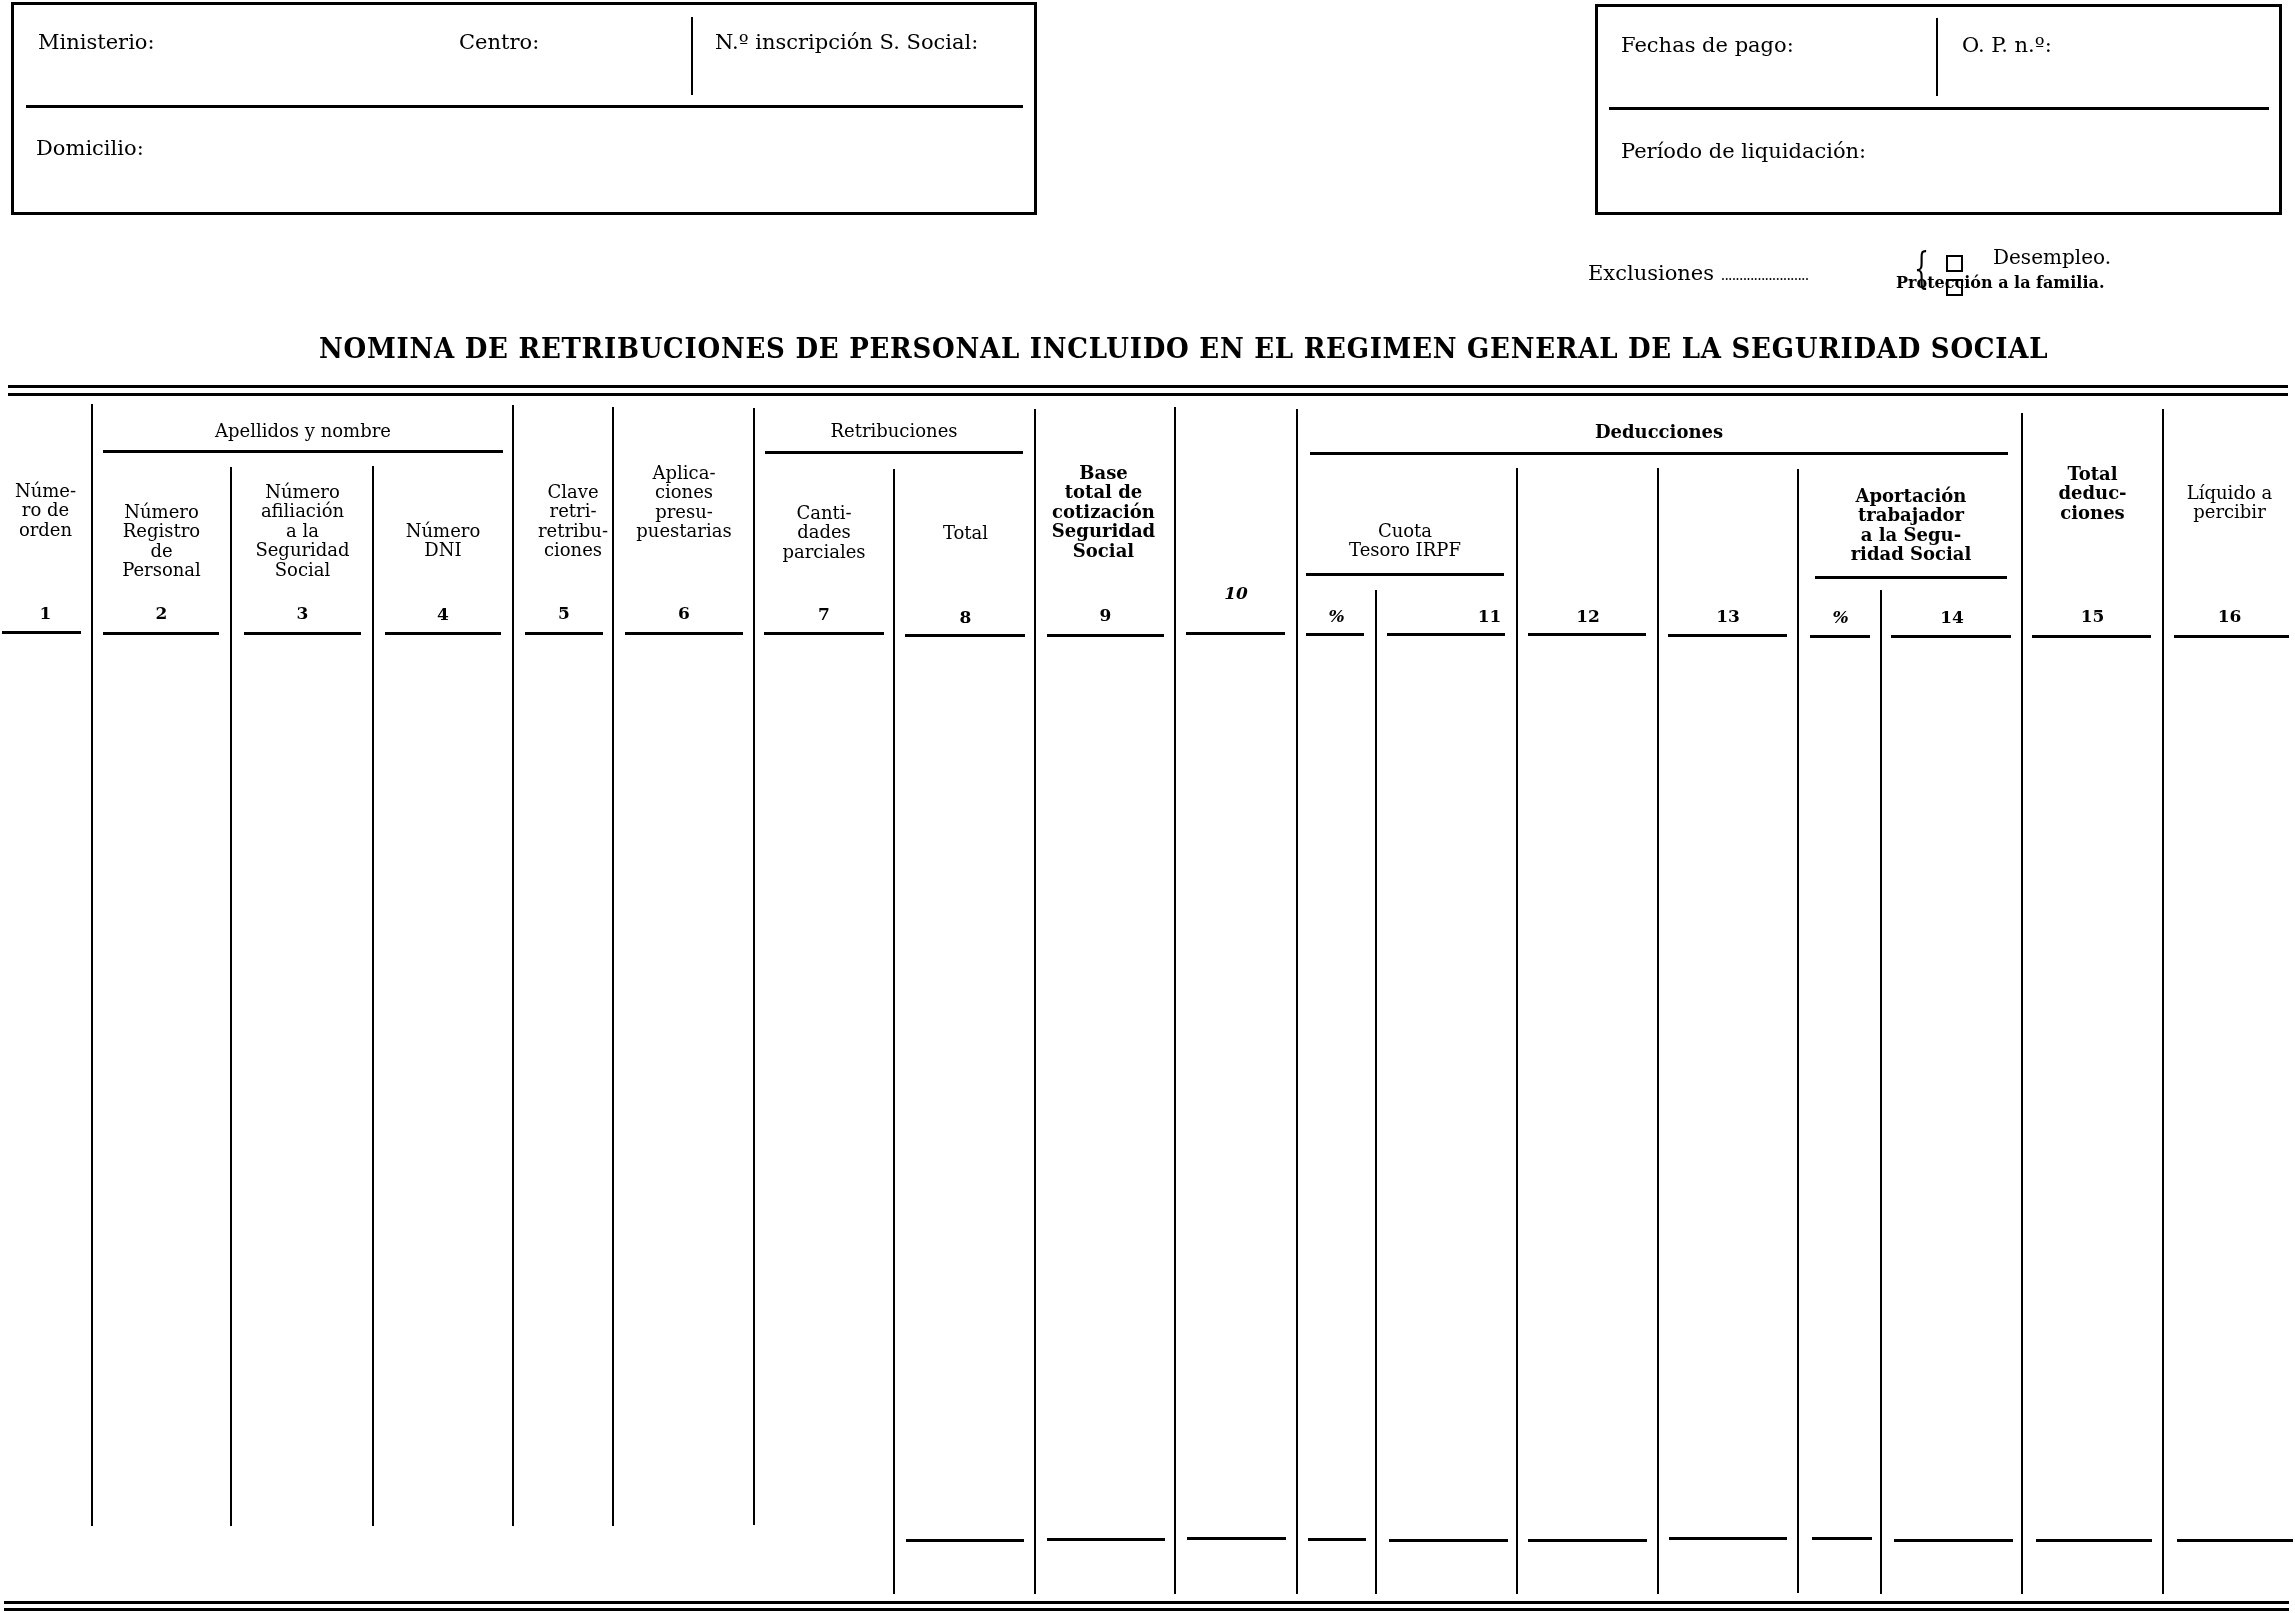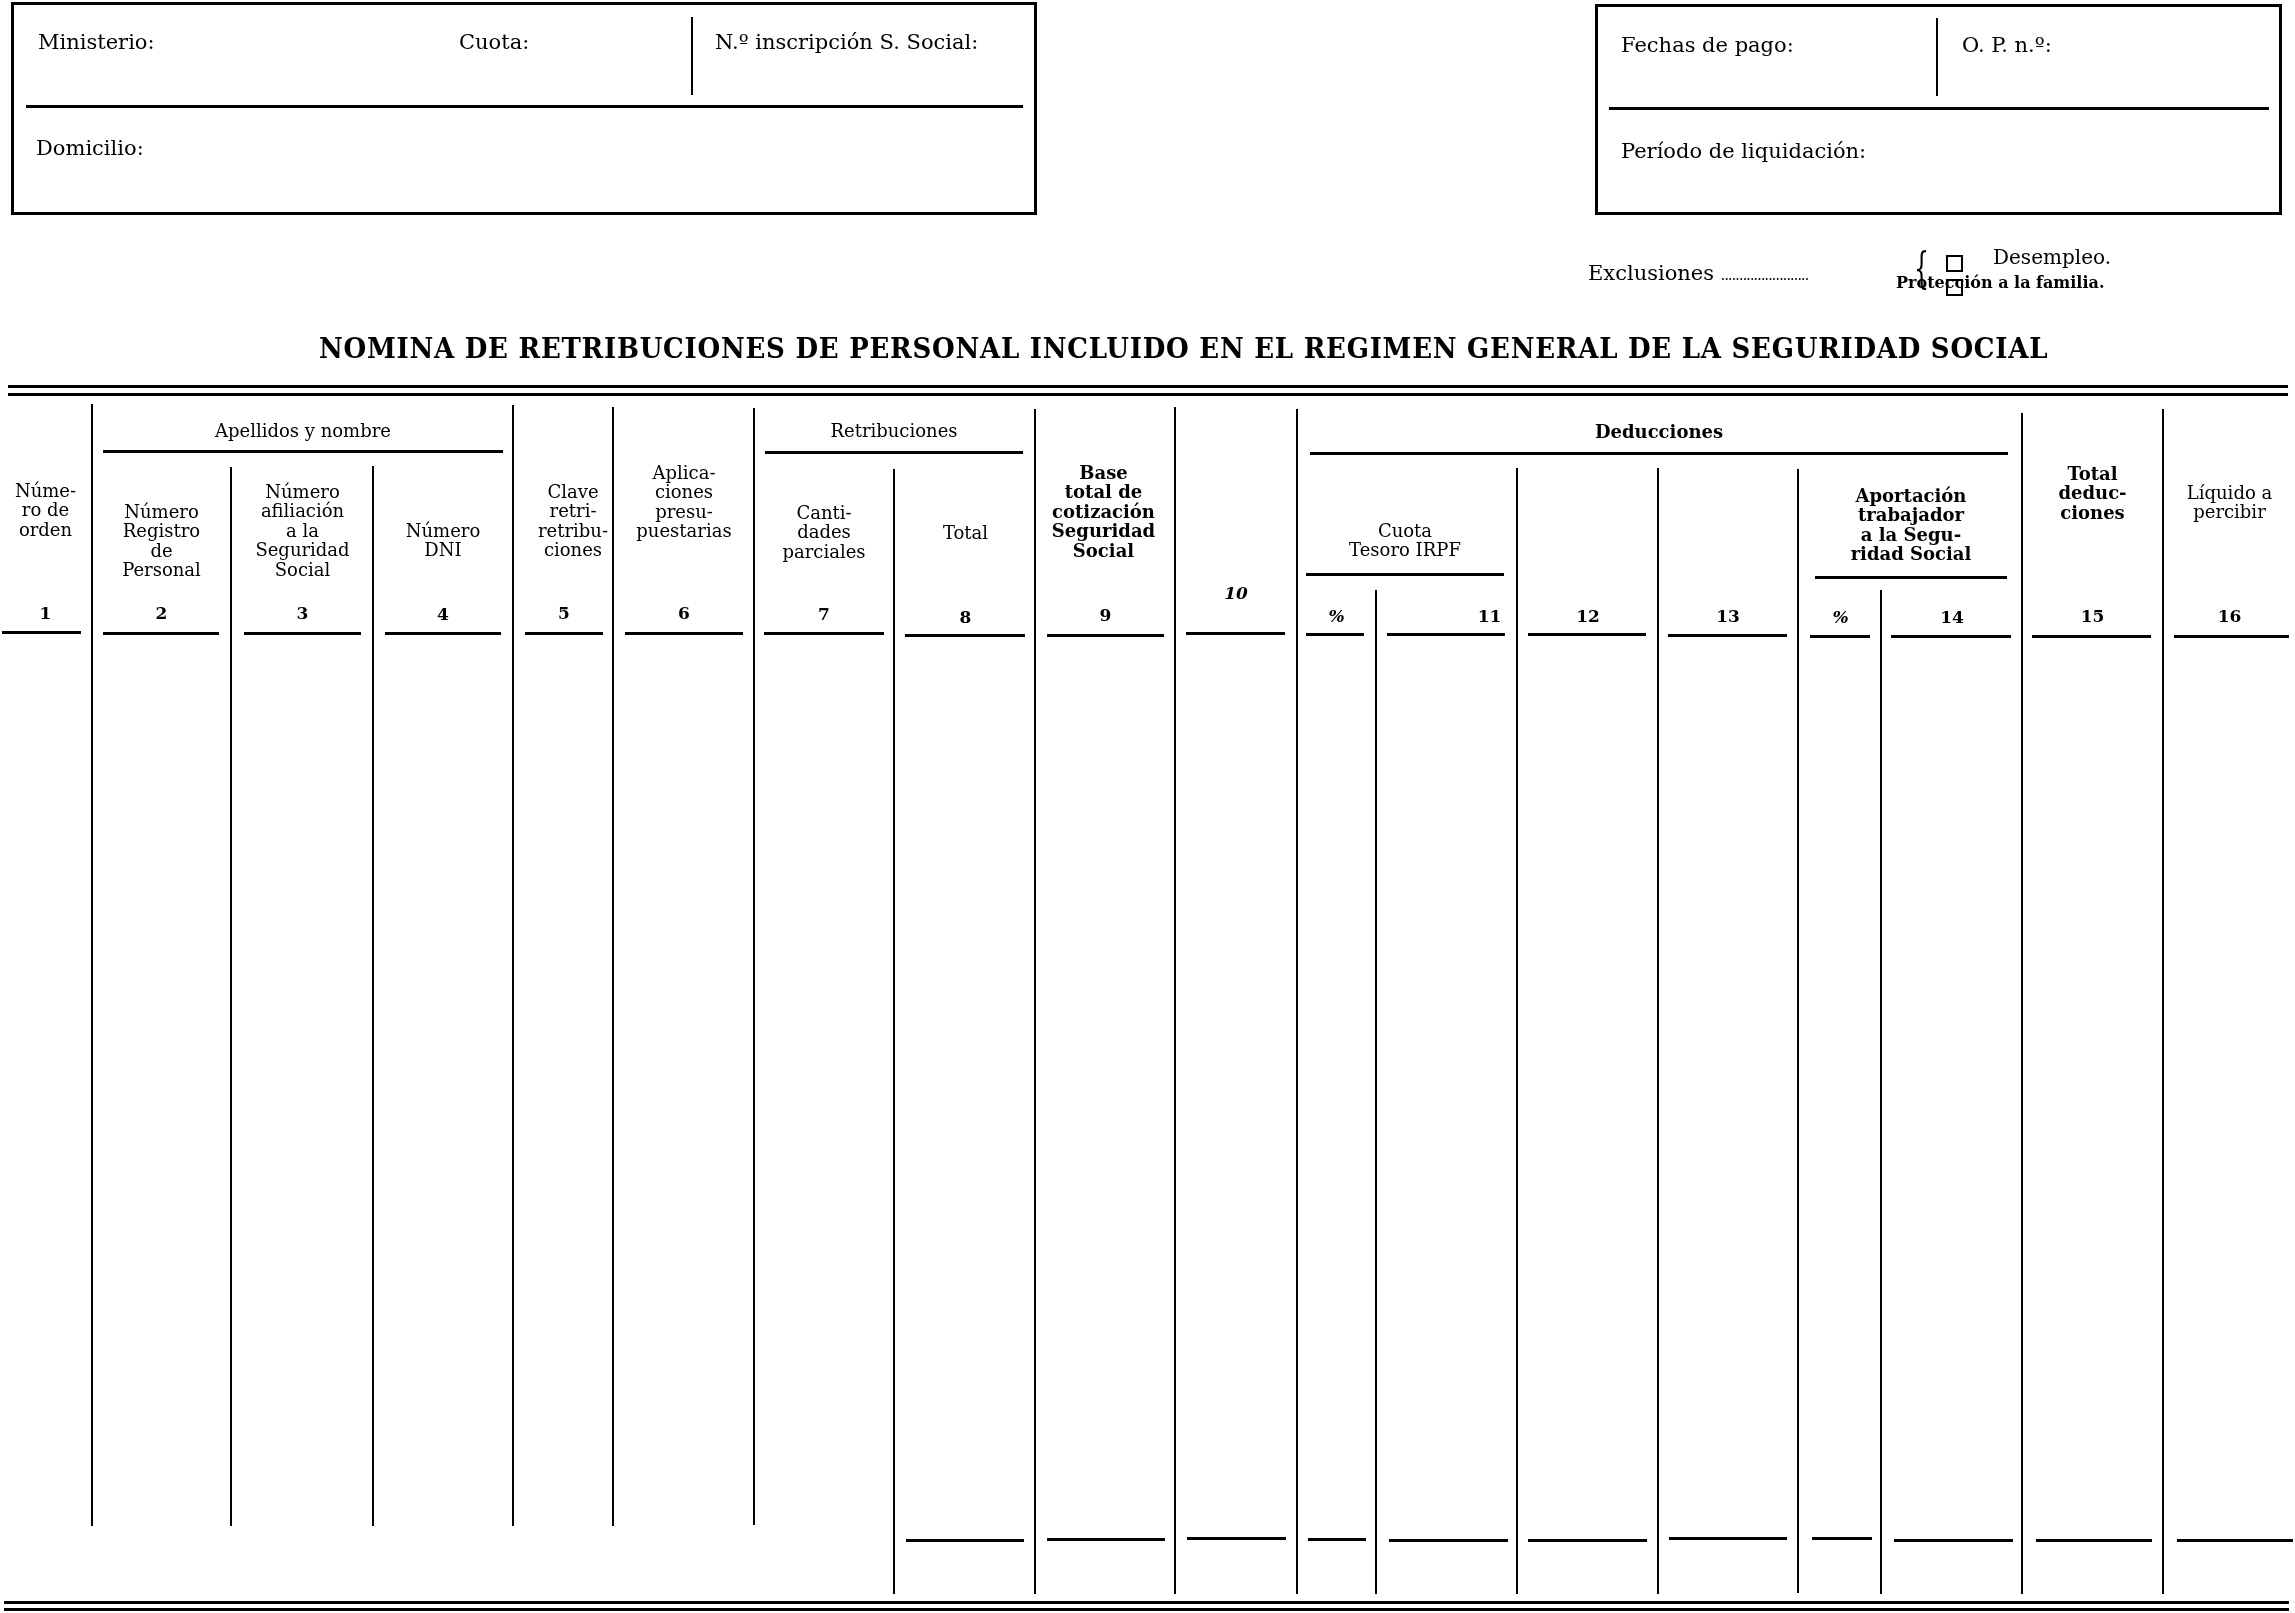--- a/index.html
+++ b/index.html
@@ -16,21 +16,21 @@
   .cb { position:absolute; width:17px; height:17px; border:2.3px solid #000; box-sizing:border-box; }
   .brace { position:absolute; font-size:43px; line-height:43px; transform:scaleX(0.55); transform-origin:left top; }
 </style>
 </head>
 <body>
 
 <div class="box" style="left:11px; top:1.6px; width:1026px; height:213px;"></div>
 <div class="hl" style="left:25.6px; top:105px; width:997px;"></div>
 <div class="vl" style="left:691px; top:17px; height:78px;"></div>
 <div class="lbl" style="left:38px; top:31px;">Ministerio:</div>
-<div class="lbl" style="left:459px; top:31px;">Cuota:</div>
+<div class="lbl" style="left:459px; top:31px;">Centro:</div>
 <div class="lbl" style="left:715px; top:31px;">N.º inscripción S. Social:</div>
 <div class="lbl" style="left:36px; top:137px;">Domicilio:</div>
 
 <div class="box" style="left:1595px; top:3.9px; width:687px; height:211px;"></div>
 <div class="hl" style="left:1609px; top:107px; width:660px;"></div>
 <div class="vl" style="left:1936px; top:18px; height:78px;"></div>
 <div class="lbl" style="left:1621px; top:34px;">Fechas de pago:</div>
 <div class="lbl" style="left:1962px; top:34px;">O. P. n.º:</div>
 <div class="lbl" style="left:1621px; top:140px;">Período de liquidación:</div>
 

